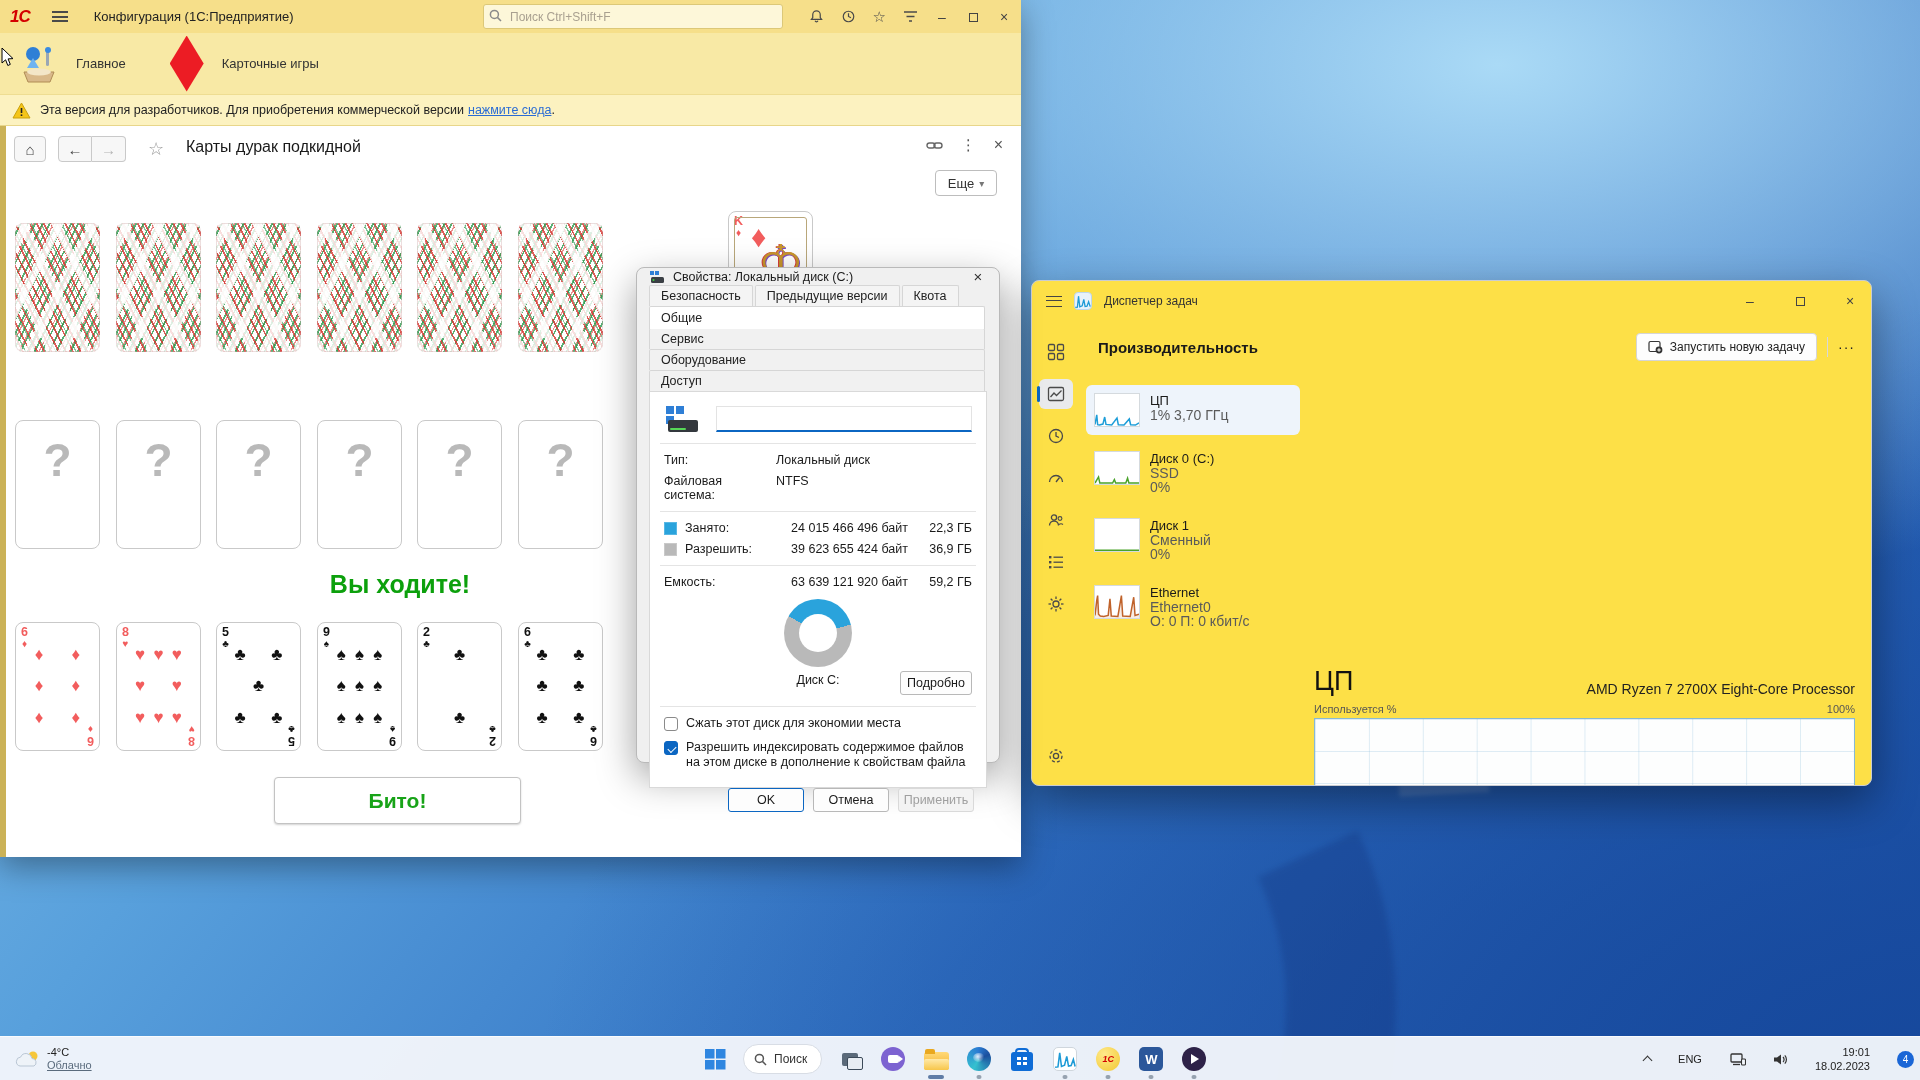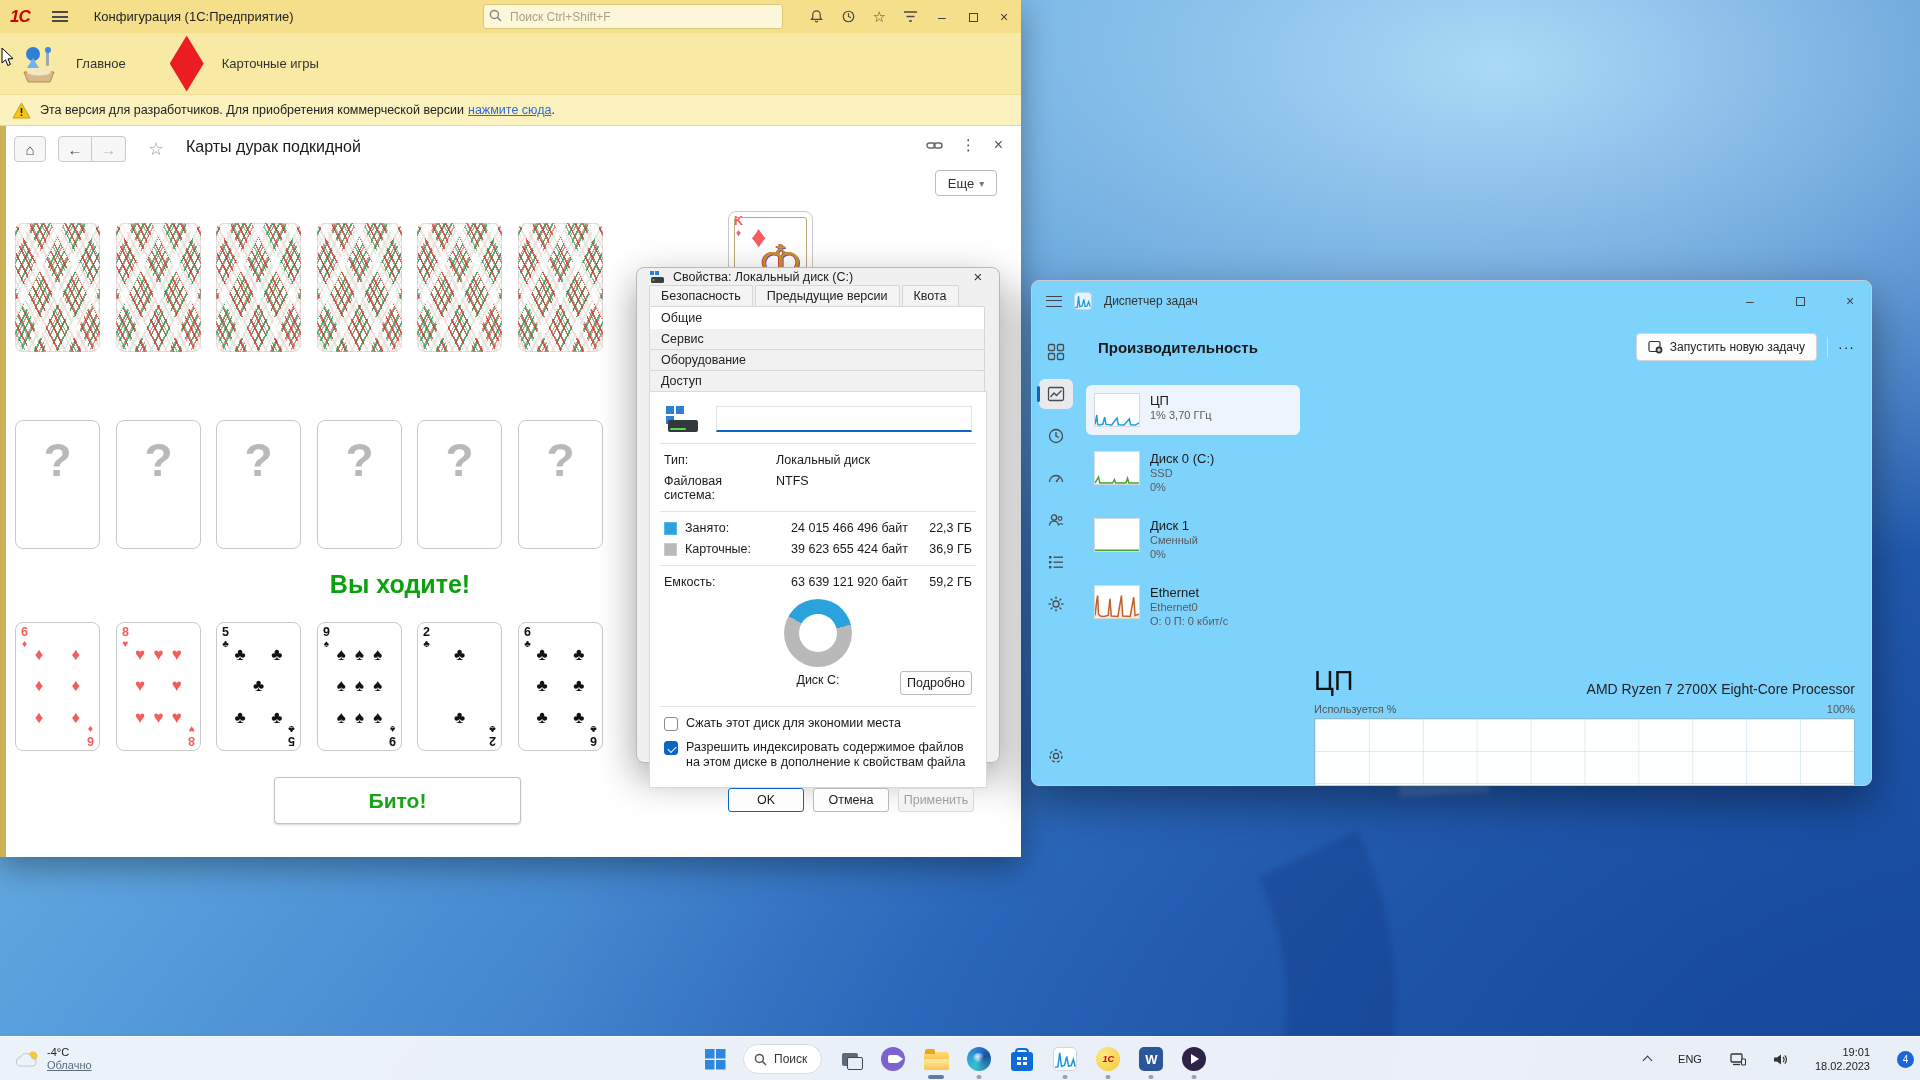--- a/index.html
+++ b/index.html
@@ -128,21 +128,21 @@
   .cbrow { display:flex; gap:8px; margin:9px 0; align-items:flex-start; line-height:15px; }
   .cb { width:14px; height:14px; border:1px solid #8a8a8a; border-radius:3px; background:#fff; flex:none; margin-top:1px; position:relative; }
   .cb.checked { background:#0b66c2; border-color:#0b66c2; }
   .cb.checked::after { content:''; position:absolute; left:3px; top:3.5px; width:7px; height:4px;
     border-left:1.6px solid #fff; border-bottom:1.6px solid #fff; transform:rotate(-45deg); }
   .dlg-footer { height:46px; display:flex; align-items:center; justify-content:flex-end; gap:9px; padding-right:25px; }
   .dbtn.primary { border:1.6px solid #0b66c2; }
   .dbtn.disabled { color:#9f9f9f; background:#f3f3f3; border-color:#d9d9d9; }
 
   
-  .tmwin { position:absolute; left:1031px; top:280px; width:841px; height:506px; background:#7dd3fc;
+  .tmwin { position:absolute; left:1031px; top:280px; width:841px; height:506px; background:#fde047;
     border:1px solid #c9ccd2; border-radius:8px; box-shadow:0 16px 44px rgba(0,0,0,.4); z-index:20; overflow:hidden; }
   .tm-titlebar { height:40px; display:flex; align-items:center; padding:0 14px; gap:12px; }
   .tm-burger { width:16px; height:11px; border-top:1.6px solid #444; border-bottom:1.6px solid #444; position:relative; }
   .tm-burger::after { content:''; position:absolute; left:0; right:0; top:3px; border-top:1.6px solid #444; }
   .tm-appicon { width:18px; height:18px; border-radius:4px; background:#e8f2fb; border:1px solid #bcd6ec; display:flex; align-items:flex-end; }
   .tm-title { font-size:12px; color:#333; }
   .tm-ctrl { margin-left:auto; display:flex; gap:36px; color:#444; }
   .tm-rail { position:absolute; left:0; top:40px; bottom:0; width:48px; display:flex; flex-direction:column;
     align-items:center; padding-top:16px; gap:12px; }
   .rail-item { width:34px; height:30px; border-radius:6px; display:flex; align-items:center; justify-content:center; position:relative; }
@@ -154,21 +154,21 @@
   .tm-newtask { margin-left:auto; height:28px; border:1px solid #d5d5d5; background:#fdfdfd; border-radius:4px;
     font-size:12px; color:#222; display:flex; align-items:center; gap:7px; padding:0 11px; font-family:inherit; }
   .tm-divider { width:1px; height:20px; background:#d8d8d8; margin:0 10px; }
   .tm-more { border:none; background:none; font-size:14px; letter-spacing:1px; color:#222; font-family:inherit; }
   .tm-sidebar { position:absolute; left:54px; top:104px; width:214px; }
   .perf-item { display:flex; gap:10px; padding:8px; border-radius:6px; margin-bottom:8px; align-items:flex-start; }
   .perf-item.active { background:#eef4fb; }
   .thumb { width:46px; height:34px; border:1px solid #d5dade; background:#fff; flex:none; }
   .thumb svg { width:100%; height:100%; display:block; }
   .p-label { font-size:13px; color:#1a1a1a; }
-  .p-sub { font-size:11px; color:#5a5a5a; line-height:14px; }
+  .p-sub { font-size:14px; color:#5a5a5a; line-height:14px; }
   .tm-main { position:absolute; left:282px; top:376px; right:16px; bottom:0; }
   .cpu-titlerow { display:flex; align-items:flex-end; margin-top:2px; height:38px; }
   .cpu-big { font-size:27px; font-weight:300; color:#111; }
   .cpu-name { margin-left:auto; font-size:14px; color:#222; }
   .cpu-axisrow { display:flex; justify-content:space-between; font-size:11px; color:#555; height:18px; align-items:flex-end; margin-bottom:3px; }
   .cpu-chart { height:322px; border:1px solid #87b9d4; background:#fdfefe;
     background-image:
       linear-gradient(to right, rgba(140,190,220,.28) 1px, transparent 1px),
       linear-gradient(to bottom, rgba(140,190,220,.28) 1px, transparent 1px);
     background-size:10% 100%, 100% 10%; }
@@ -530,21 +530,21 @@
       </div>
     <div class="hline"></div>
     <div class="urow">
       <span class="sw used"></span>
       <span class="u-lab">Занято:</span>
       <span class="u-bytes">24 015 466 496 байт</span>
       <span class="u-size">22,3 ГБ</span>
     </div>
     <div class="urow">
       <span class="sw free"></span>
-      <span class="u-lab">Карточные:</span>
+      <span class="u-lab">Разрешить:</span>
       <span class="u-bytes">39 623 655 424 байт</span>
       <span class="u-size">36,9 ГБ</span>
     </div>
     <div class="hline"></div>
     <div class="urow">
       <span class="c-lab">Емкость:</span>
       <span class="u-bytes">63 639 121 920 байт</span>
       <span class="u-size">59,2 ГБ</span>
     </div>
     <div class="donut-wrap">

